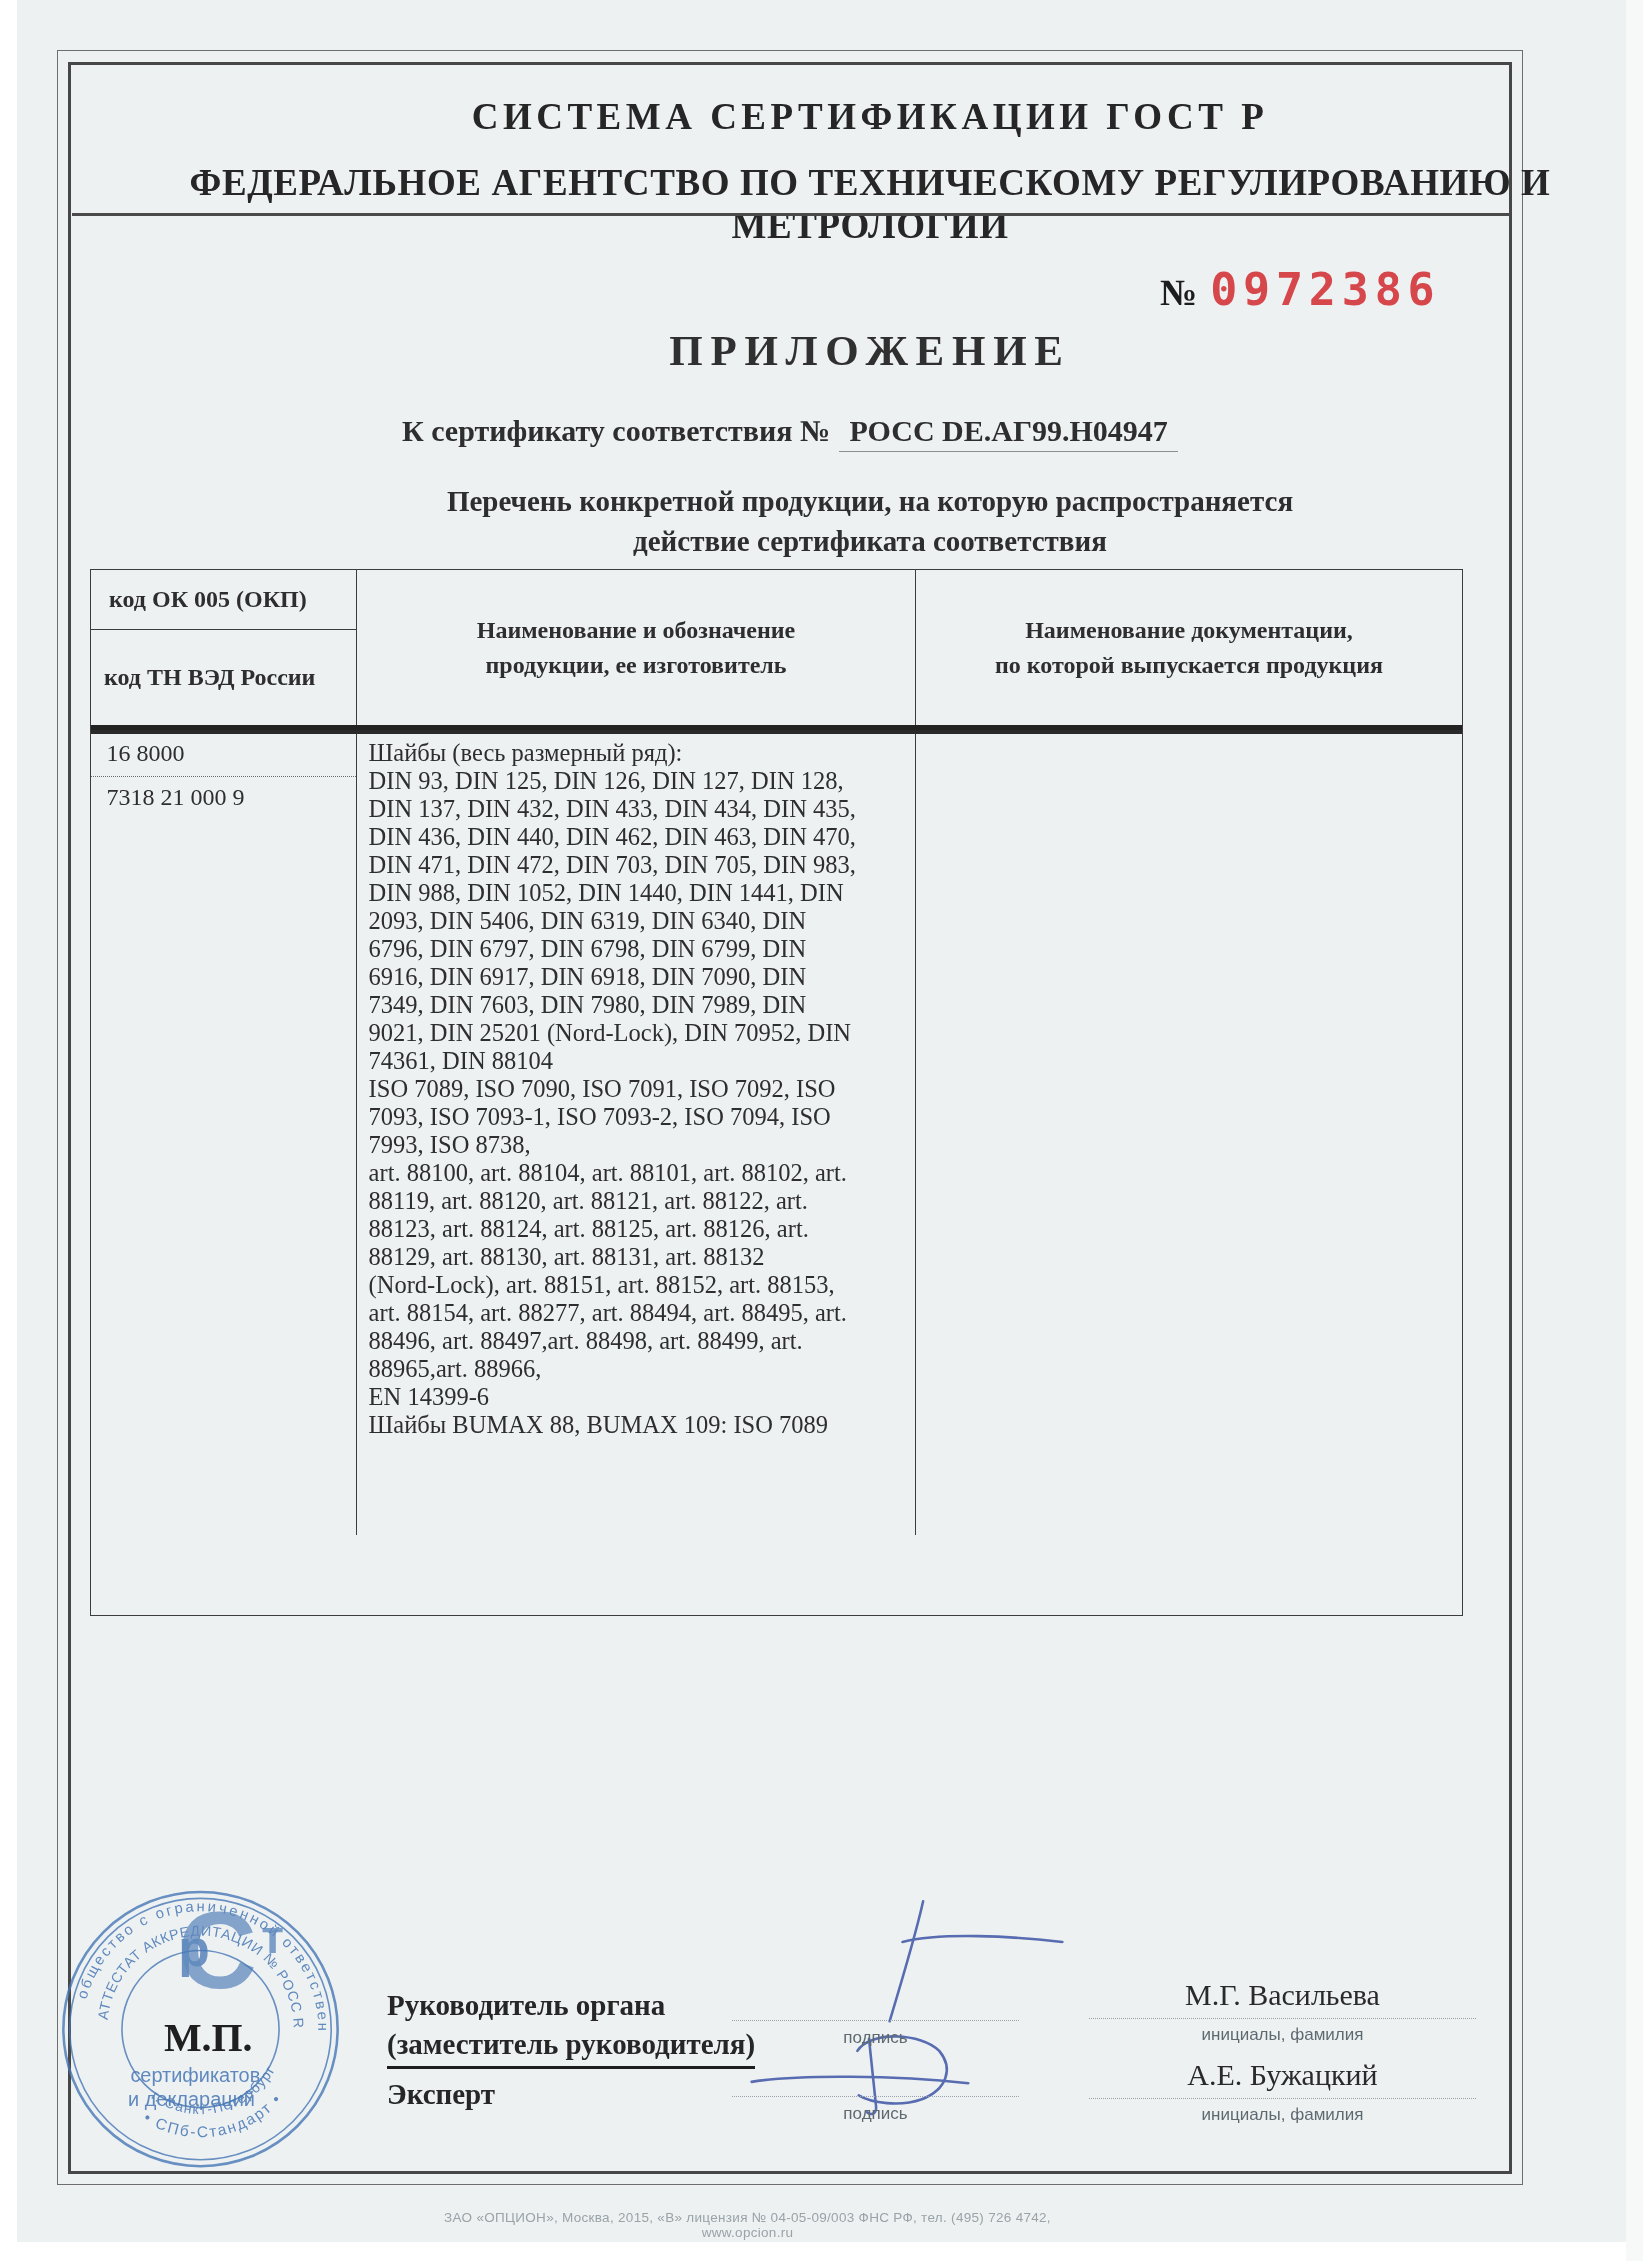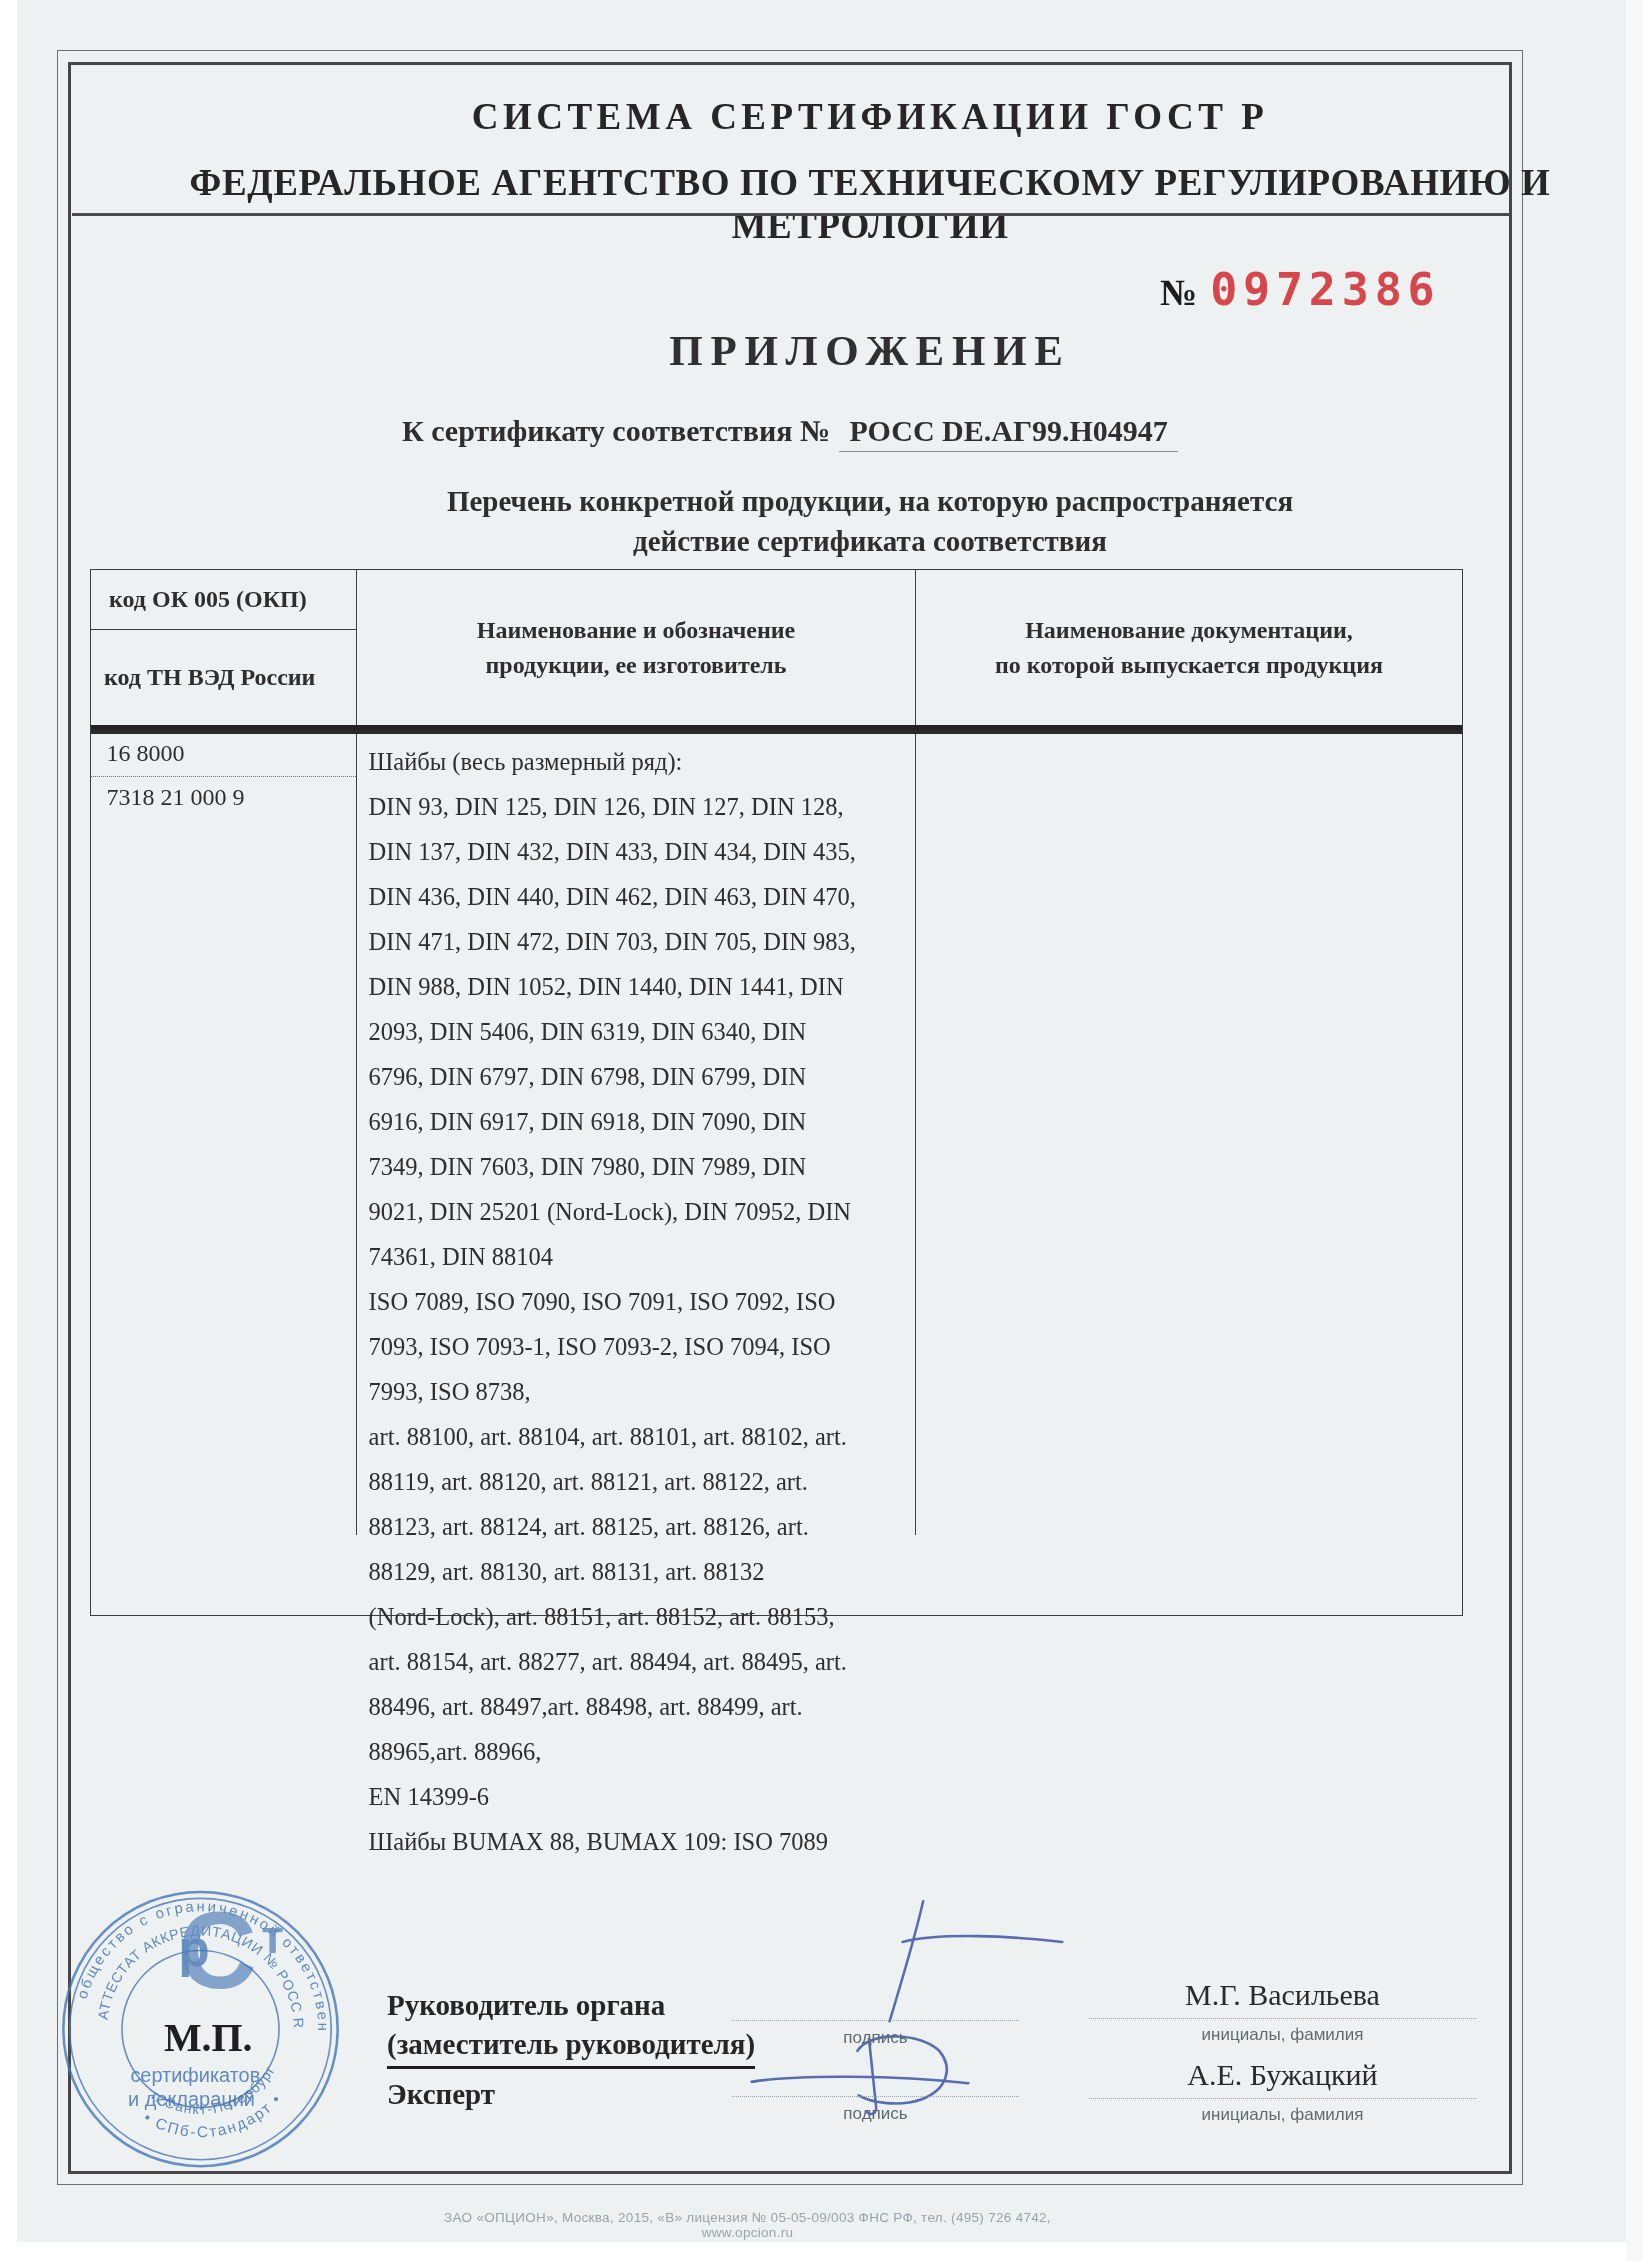--- a/index.html
+++ b/index.html
@@ -52,21 +52,21 @@
   .c1 { width:266px; border-right:1.9px solid #3d3d3d; box-sizing:border-box; }
   .c2 { width:559px; border-right:1.9px solid #3d3d3d; box-sizing:border-box; }
   .c3 { flex:1; }
   .hcell { font-weight:bold; display:flex; flex-direction:column; justify-content:center; text-align:center; line-height:35px; }
   .h-c1-top { height:60px; border-bottom:1.3px solid #3d3d3d; box-sizing:border-box;
               display:flex; align-items:center; padding-left:18px; font-weight:bold; }
   .h-c1-bot { height:94px; display:flex; align-items:center; padding-left:13px; font-weight:bold; }
   .code-top { padding:6.4px 0 0 15.5px; height:32px; }
   .dotted { border-bottom:1.9px dotted #6b6b6b; margin:3.9px 0 0 0; }
   .code-bot { padding:6.4px 0 0 15.5px; }
-  .prodcell { padding:5.2px 0 0 11.6px; line-height:45px; white-space:pre-line; font-size:24.5px; }
+  .prodcell { padding:5.2px 0 0 11.6px; line-height:28px; white-space:pre-line; font-size:24.5px; }
 
   
   .role { position:absolute; left:387px; font-size:29px; font-weight:bold; color:#262626; }
   .role-underline { border-bottom:3.9px solid #1e1e1e; padding-bottom:5.2px; }
   .sig-line { position:absolute; width:287px; border-bottom:1.9px dotted #9aa3aa; }
   .name-line { position:absolute; width:387px; border-bottom:1.9px dotted #9aa3aa; }
   .small-label { position:absolute; font-family:"Liberation Sans",sans-serif; font-size:17px; color:#5f6a70; text-align:center; }
   .name { position:absolute; font-size:30px; color:#2a2a2a; text-align:center; width:387px; }
 
   .footer {
@@ -215,16 +215,16 @@
   <div class="small-label" style="left:732px; top:2104px; width:287px;">подпись</div>
 
   <div class="name" style="left:1089px; top:1978px;">М.Г. Васильева</div>
   <div class="name-line" style="left:1089px; top:2018px;"></div>
   <div class="small-label" style="left:1089px; top:2025px; width:387px;">инициалы, фамилия</div>
 
   <div class="name" style="left:1089px; top:2058px;">А.Е. Бужацкий</div>
   <div class="name-line" style="left:1089px; top:2098px;"></div>
   <div class="small-label" style="left:1089px; top:2105px; width:387px;">инициалы, фамилия</div>
 
-  <div class="footer">ЗАО «ОПЦИОН», Москва, 2015, «В»    лицензия № 05-05-09/003 ФНС РФ, тел. (495) 726 4742, www.opcion.ru</div>
+  <div class="footer">ЗАО «ОПЦИОН», Москва, 2015, «В»    лицензия № 04-05-09/003 ФНС РФ, тел. (495) 726 4742, www.opcion.ru</div>
 
 </div>
 
 
 </body></html>

